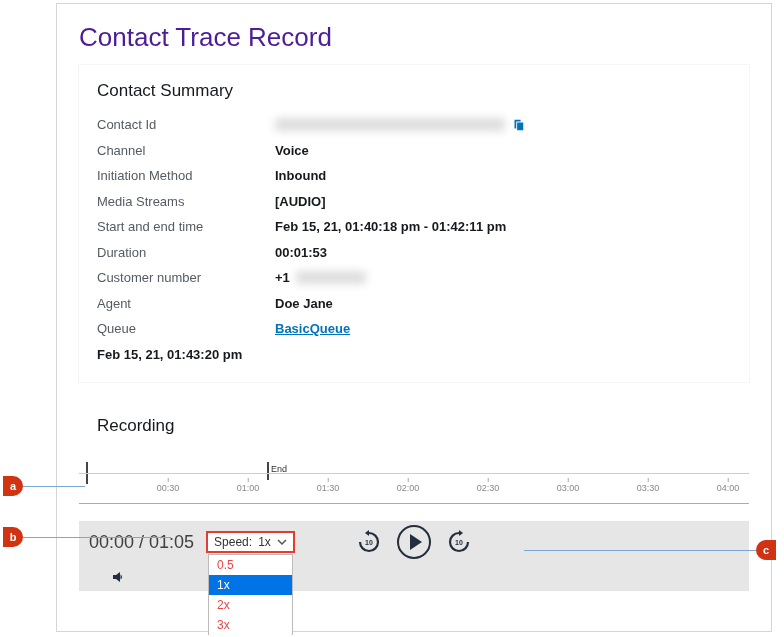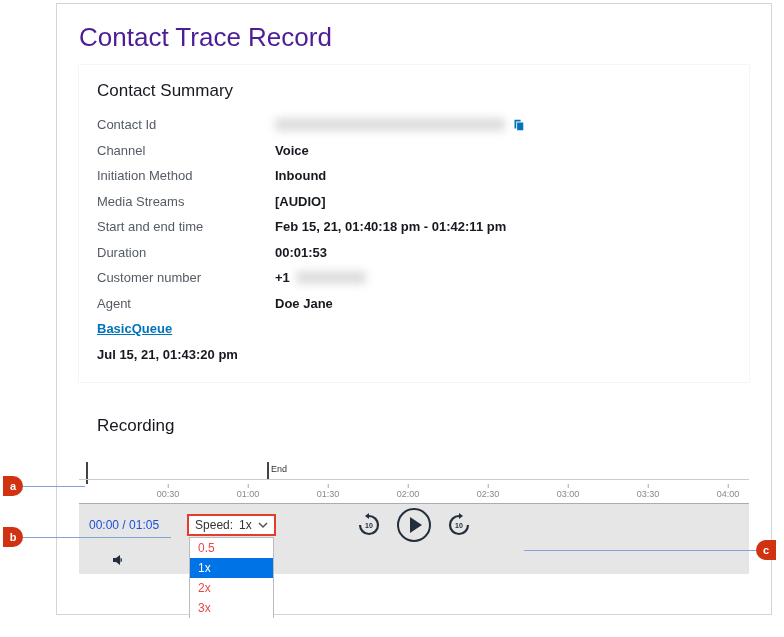--- a/index.html
+++ b/index.html
@@ -9,31 +9,31 @@
     .panel { background: #fff; border: none; margin: 0 22px 18px 22px; padding: 16px 18px 12px 18px; box-shadow: 0 0 0 1px rgba(0,0,0,0.04); }
     .panel-title { font-size: 17px; font-weight: 400; color: #16191f; margin-bottom: 14px; }
     .kv-row { display: flex; align-items: center; font-size: 13px; color: #545b64; margin-bottom: 6px; line-height: 1.5; }
     .kv-label { width: 178px; flex: 0 0 178px; }
     .kv-value { color: #16191f; font-weight: 600; font-size: 13px; display: flex; align-items: center; gap: 6px; }
     .kv-value.link { color: #0073bb; font-weight: 600; cursor: pointer; text-decoration: underline; }
     .kv-value .blur { filter: blur(4px); background: #ddd; color: #ddd; border-radius: 2px; display: inline-block; height: 13px; }
     .copy-icon { color: #0073bb; width: 14px; height: 14px; cursor: pointer; }
     .recording-panel { background: #fff; margin: 0 22px 18px 22px; padding: 16px 18px 0 18px; }
     .recording-title { font-size: 17px; font-weight: 400; color: #16191f; margin-bottom: 24px; }
-    .timeline { position: relative; height: 44px; border-bottom: 1px solid #aab; background: #fff; margin: 0 -18px; }
+    .timeline { position: relative; height: 44px; border-bottom: 1px solid #aab; background: #fff; margin: 17px -18px; }
     .timeline-wrap { position: relative; }
     .playhead { position: absolute; left: 7px; top: 2px; width: 2px; height: 22px; background: #444; }
     .endmark { position: absolute; left: 188px; top: 2px; }
     .endmark::before { content: ""; display: block; width: 2px; height: 18px; background: #444; }
     .endmark span { font-size: 9px; color: #333; position: absolute; left: 4px; top: 2px; }
-    .ticks { position: absolute; bottom: 4px; left: 0; right: 0; height: 20px; border-top: 1px solid #ccc; }
+    .ticks { position: absolute; bottom: 10px; left: 0; right: 0; height: 20px; border-top: 1px solid #ccc; }
     .tick { position: absolute; bottom: 0; font-size: 9px; color: #888; transform: translateX(-50%); }
     .tick::before { content: ""; display: block; width: 1px; height: 4px; background: #aaa; margin: 0 auto 1px auto; }
     .controls-bar { background: #e6e6e6; height: 42px; display: flex; align-items: center; padding: 0 10px; position: relative; margin: 0 -18px; }
-    .time-counter { font-size: 12px; color: #1d4ed8; margin-right: 28px; }
+    .time-counter { font-size: 18px; color: #404040; margin-right: 12px; }
     .speed-box { border: 2px solid #e43d30; background: #fff; display: inline-flex; align-items: center; padding: 2px 6px; font-size: 12px; color: #333; gap: 6px; position: relative; }
     .chev { width: 10px; height: 10px; }
     .dropdown { position: absolute; top: 100%; left: 0; right: 0; background: #fff; border: 1px solid #bbb; z-index: 10; font-size: 12px; margin-top: 3px; }
     .dropdown-item { padding: 3px 8px; cursor: pointer; color: #ef4444; }
     .dropdown-item.sel { background: #0073e6; color: #fff; }
     .center-controls { position: absolute; left: 50%; transform: translateX(-50%); display: flex; align-items: center; gap: 14px; }
     .ctrl-btn { width: 28px; height: 28px; cursor: pointer; display: flex; align-items: center; justify-content: center; }
     .play-btn { width: 34px; height: 34px; border: 2.5px solid #232f3e; border-radius: 50%; display: flex; align-items: center; justify-content: center; cursor: pointer; }
     .play-tri { width: 0; height: 0; border-left: 12px solid #232f3e; border-top: 8px solid transparent; border-bottom: 8px solid transparent; margin-left: 3px; }
     .vol-row { background: #e6e6e6; height: 28px; display: flex; align-items: center; padding: 0 32px; margin: 0 -18px 0 -18px; }
@@ -87,24 +87,25 @@
       <div class="kv-value">
         <span>+1</span>
           <span class="blur" style="width:70px;"></span>
       </div>
     </div>
     <div class="kv-row">
       <div class="kv-label">Agent</div>
       <div class="kv-value">Doe Jane</div>
     </div>
     <div class="kv-row">
+      <div class="kv-label">Queue</div>
       <div class="kv-value link">BasicQueue</div>
     </div>
     <div class="kv-row">
-      <div class="kv-value">Jul 15, 21, 01:43:20 pm</div>
+      <div class="kv-value">Feb 15, 21, 01:43:20 pm</div>
     </div>
   </div>
 
   <div class="recording-panel">
     <div class="recording-title">Recording</div>
 
     <div class="timeline-wrap">
       <div class="timeline">
         <div class="playhead"></div>
         <div class="endmark">

